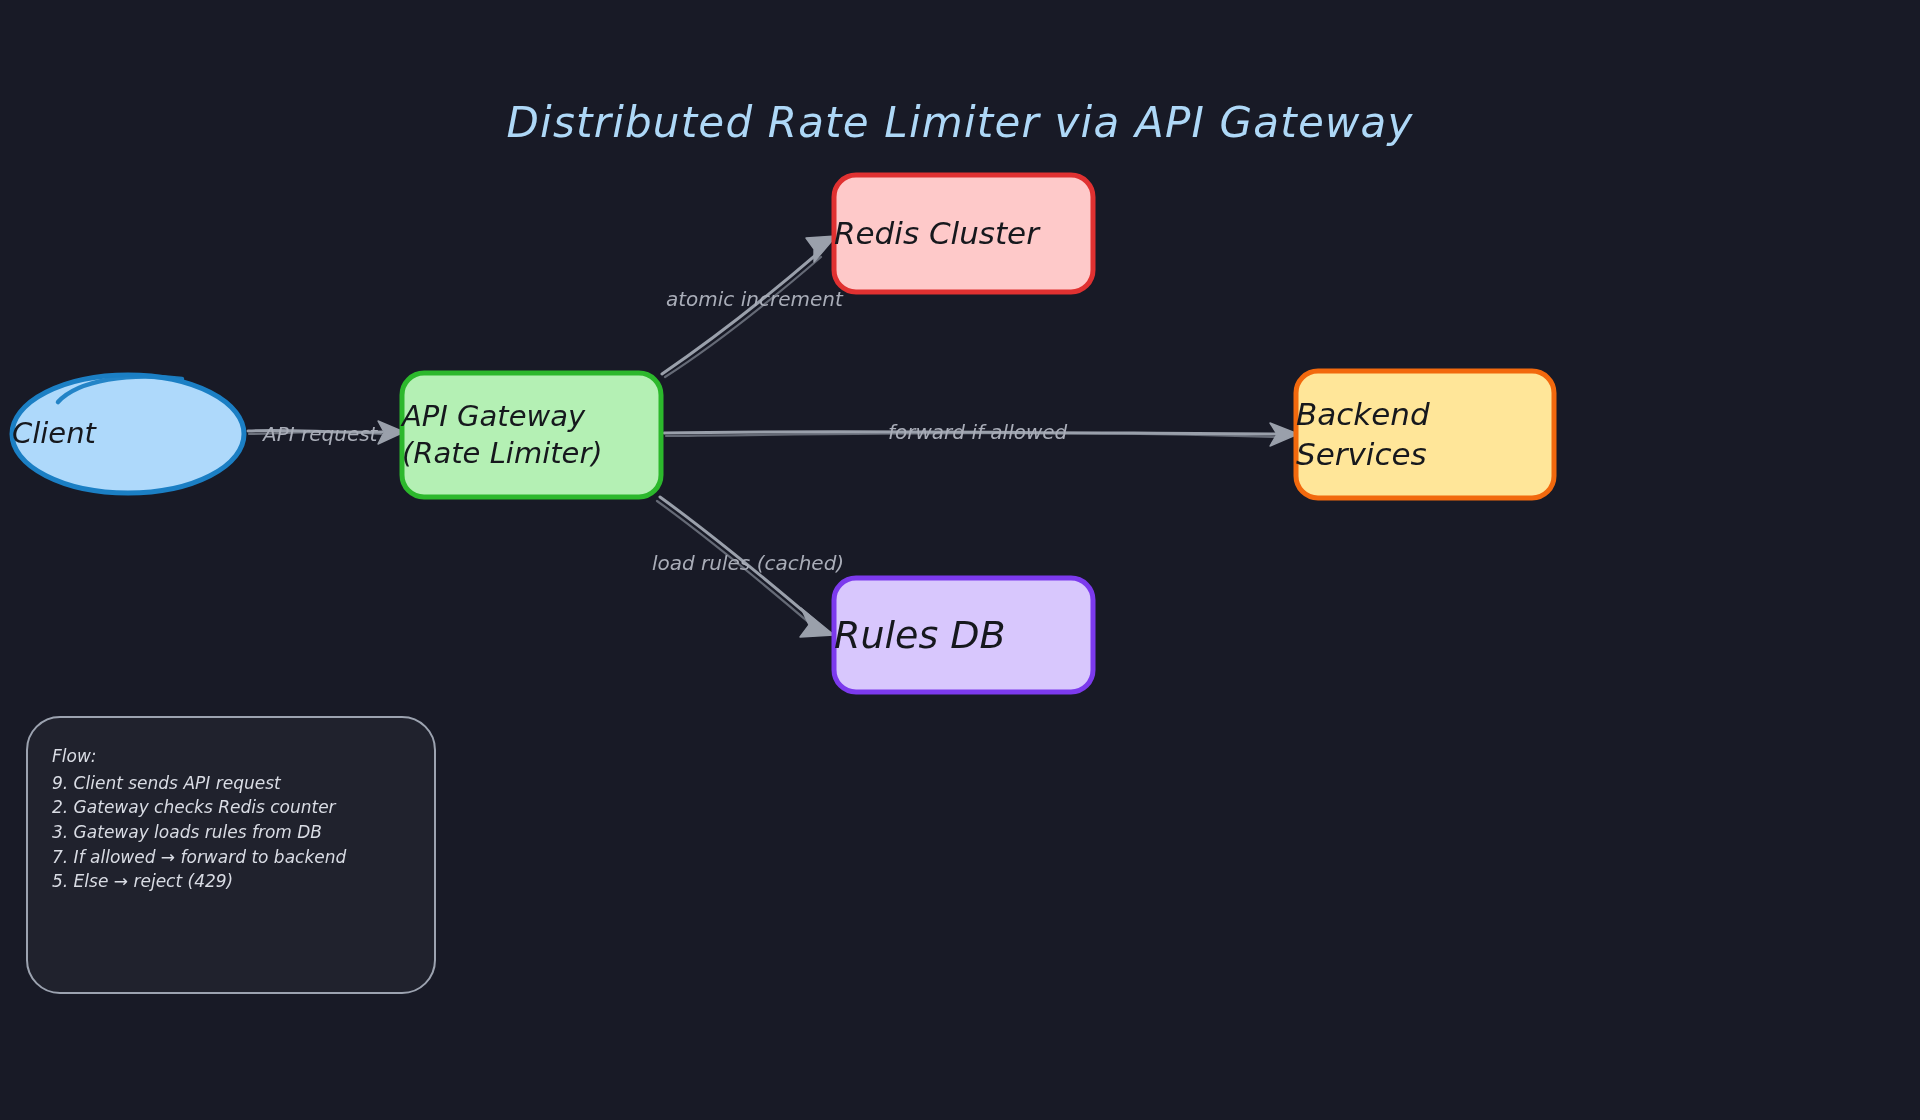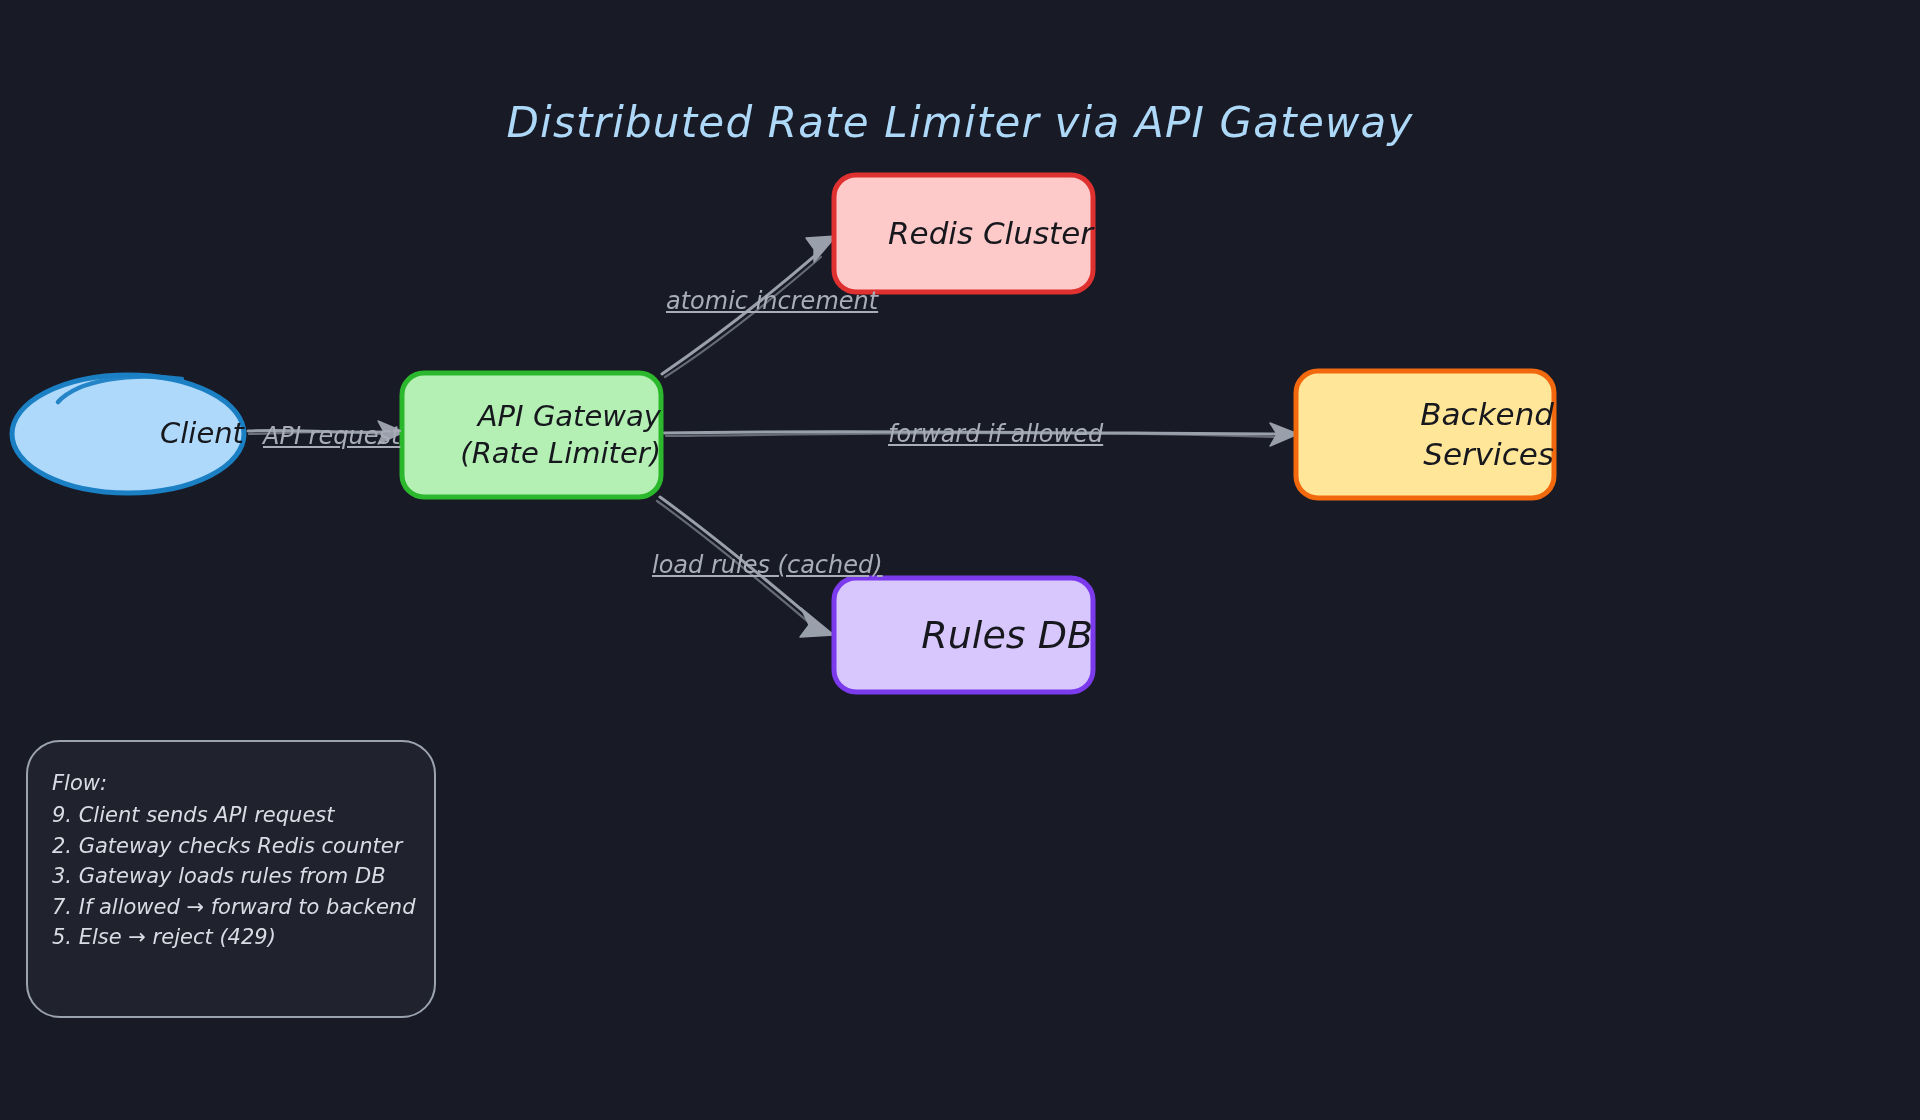--- a/index.html
+++ b/index.html
@@ -41,21 +41,21 @@
     letter-spacing: 1.2px;
     color: #aed8f7;
     white-space: nowrap;
   }
 
   
   .node-label {
     position: absolute;
     display: flex;
     flex-direction: column;
-    align-items: flex-end;
+    align-items: flex-start;
     justify-content: center;
     text-align: center;
     font-family: "DejaVu Sans", sans-serif;
     font-style: italic;
     color: #16181d;
     line-height: 1.28;
     pointer-events: none;
     white-space: pre;
   }
   .node-label .ln { display: block; }
@@ -64,42 +64,41 @@
   .lbl-gateway     { font-size: 29px; }
   .lbl-redis       { font-size: 31px; }
   .lbl-backend     { font-size: 31px; }
   .lbl-rulesdb     { font-size: 38px; }
 
   
   .edge-label {
     position: absolute;
     font-family: "DejaVu Sans", sans-serif;
     font-style: italic;
-    font-size: 24px;
+    font-size: 20px;
     color: #a9adb8;
     white-space: nowrap;
     pointer-events: none;
-    text-decoration: underline;
   }
 
   
   .legend {
     position: absolute;
     left: 26px;
-    top: 740px;
+    top: 716px;
     width: 410px;
     height: 278px;
     box-sizing: border-box;
     padding: 26px 24px 0 24px;
     border: 2px solid #9ca3b0;
     border-radius: 34px;
     background: rgba(255,255,255,0.035);
     font-family: "DejaVu Sans", sans-serif;
     font-style: italic;
-    font-size: 21px;
+    font-size: 17px;
     line-height: 1.45;
     color: #d9dce4;
   }
   .legend .lrow { display: block; white-space: pre; }
   .legend .lhead { margin-bottom: 2px; }
 </style>
 </head>
 <body>
 
 <div id="canvas">

